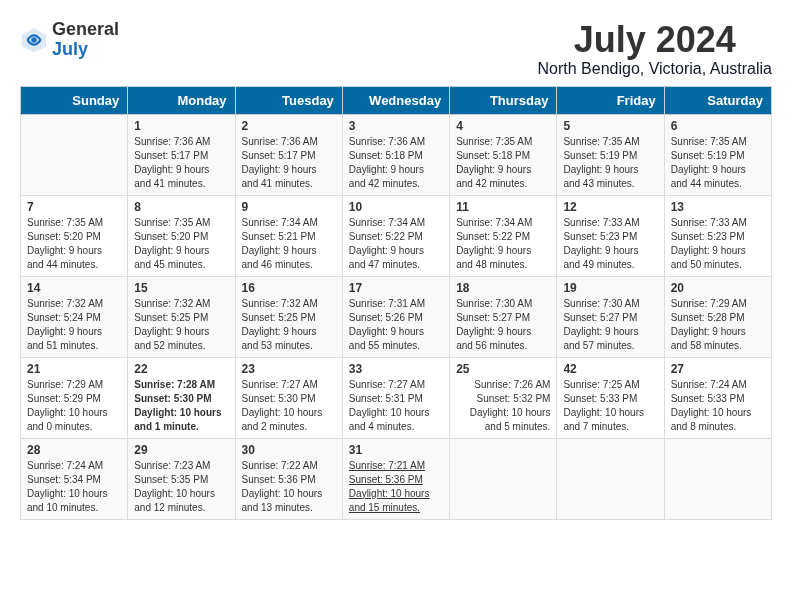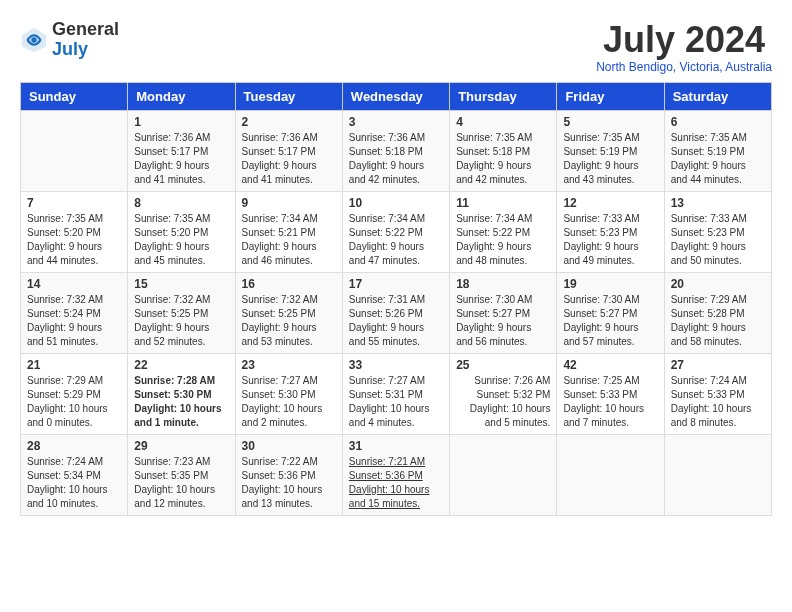--- a/index.html
+++ b/index.html
@@ -36,34 +36,34 @@
       text-align: right;
     }
     .month-year {
       font-size: 36px;
       font-weight: bold;
       color: #333;
       line-height: 1.1;
       text-align: center;
     }
     .location {
-      font-size: 12px;
-      color: #1d4ed8;
+      font-size: 16px;
+      color: #0f172a;
     }
     table {
       width: 100%;
       border-collapse: collapse;
       margin-top: 8px;
     }
     thead tr th {
-      background-color: #1d4ed8;
+      background-color: #0369a1;
       color: #fff;
       font-size: 13px;
       font-weight: bold;
-      text-align: left;
+      text-align: right;
       padding: 6px 8px;
       border: 1px solid #ccc;
     }
     tbody tr td {
       border: 1px solid #ddd;
       vertical-align: top;
       padding: 4px 6px;
       font-size: 10.5px;
       color: #333;
       min-height: 80px;

